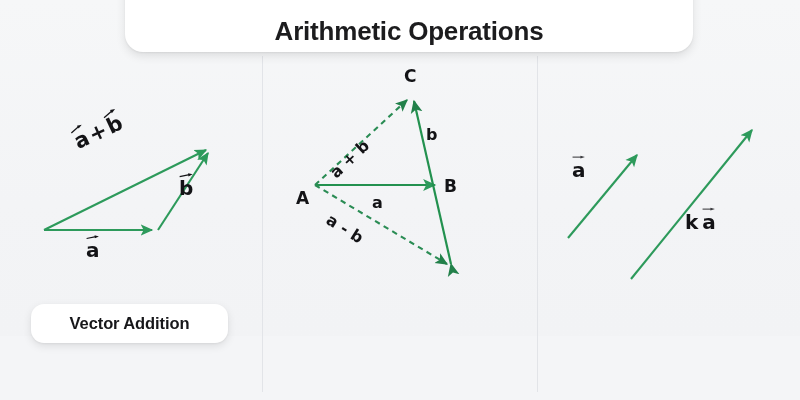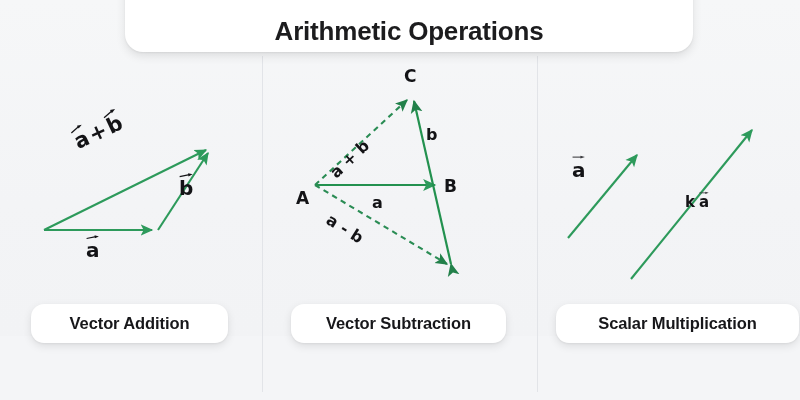--- a/index.html
+++ b/index.html
@@ -235,23 +235,20 @@
       <div class="pt" style="left:33px; top:136px;">A</div>
       <div class="pt" style="left:181px; top:124px;">B</div>
       <div class="pt" style="left:141px; top:14px;">C</div>
       <div class="pt" style="left:163px; top:73px; font-size:16px;">b</div>
       <div class="pt" style="left:109px; top:141px; font-size:16px;">a</div>
 
       <div class="rot" style="left:63px; top:116px; transform:rotate(-43deg);">a + b</div>
       <div class="rot" style="left:70px; top:158px; transform:rotate(32deg);">a - b</div>
     </div>
 
-    <div class="pill c2">
-      <span class="pill-text">Vector Subtraction</span>
-    </div>
   </div>
 
   <div class="panel p3">
     <div class="diagram">
       <svg viewBox="0 0 262 248" preserveAspectRatio="none">
         <defs>
           <marker id="ah3" markerWidth="7" markerHeight="7" refX="5.4" refY="3.1" orient="auto" markerUnits="strokeWidth">
             <path d="M0,0.4 L6,3.1 L0,5.8 L1.4,3.1 Z" fill="#2d9a5b"></path>
           </marker>
         </defs>
@@ -264,29 +261,26 @@
       <div class="mlabel" style="left:34px; top:106px; font-size:20px;">
         <span class="vec">
           <svg class="acc" viewBox="0 0 24 8">
             <line x1="1" y1="4.2" x2="17" y2="4.2" stroke="#3a3a3e" stroke-width="1.9"></line>
             <path d="M15,1.6 L23,4.2 L15,6.8 Z" fill="#3a3a3e"></path>
           </svg>
           <span>a</span>
         </span>
       </div>
 
-      <div class="mlabel" style="left:147px; top:141px; font-size:15px;">
+      <div class="mlabel" style="left:147px; top:158px; font-size:20px;">
         <span>k</span><span class="vec" style="margin-left:4px;">
           <svg class="acc" viewBox="0 0 24 8">
             <line x1="1" y1="4.2" x2="17" y2="4.2" stroke="#3a3a3e" stroke-width="1.9"></line>
             <path d="M15,1.6 L23,4.2 L15,6.8 Z" fill="#3a3a3e"></path>
           </svg>
           <span>a</span>
         </span>
       </div>
     </div>
 
-    <div class="pill c3">
-      <span class="pill-text">Scalar Multiplication</span>
-    </div>
   </div>
 
 </div>
 
 </body></html>

